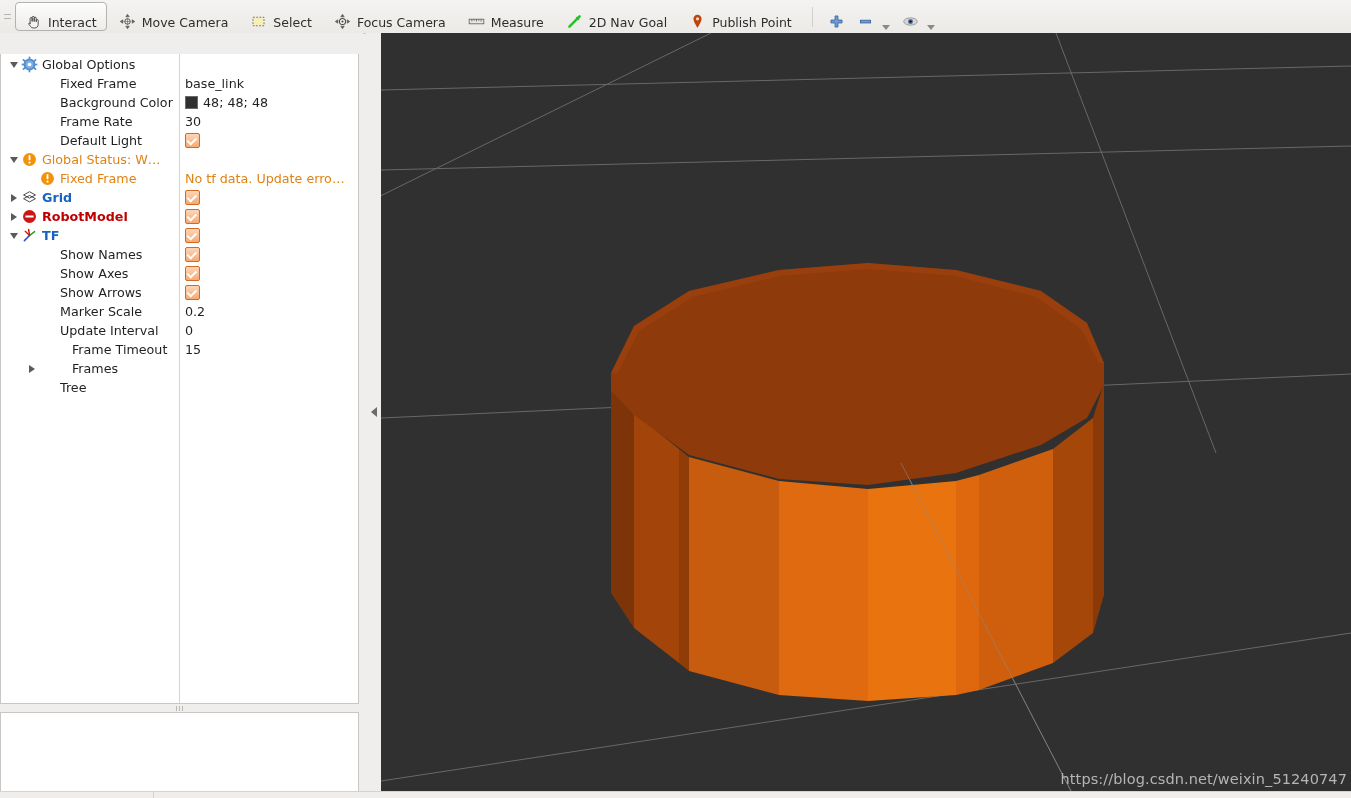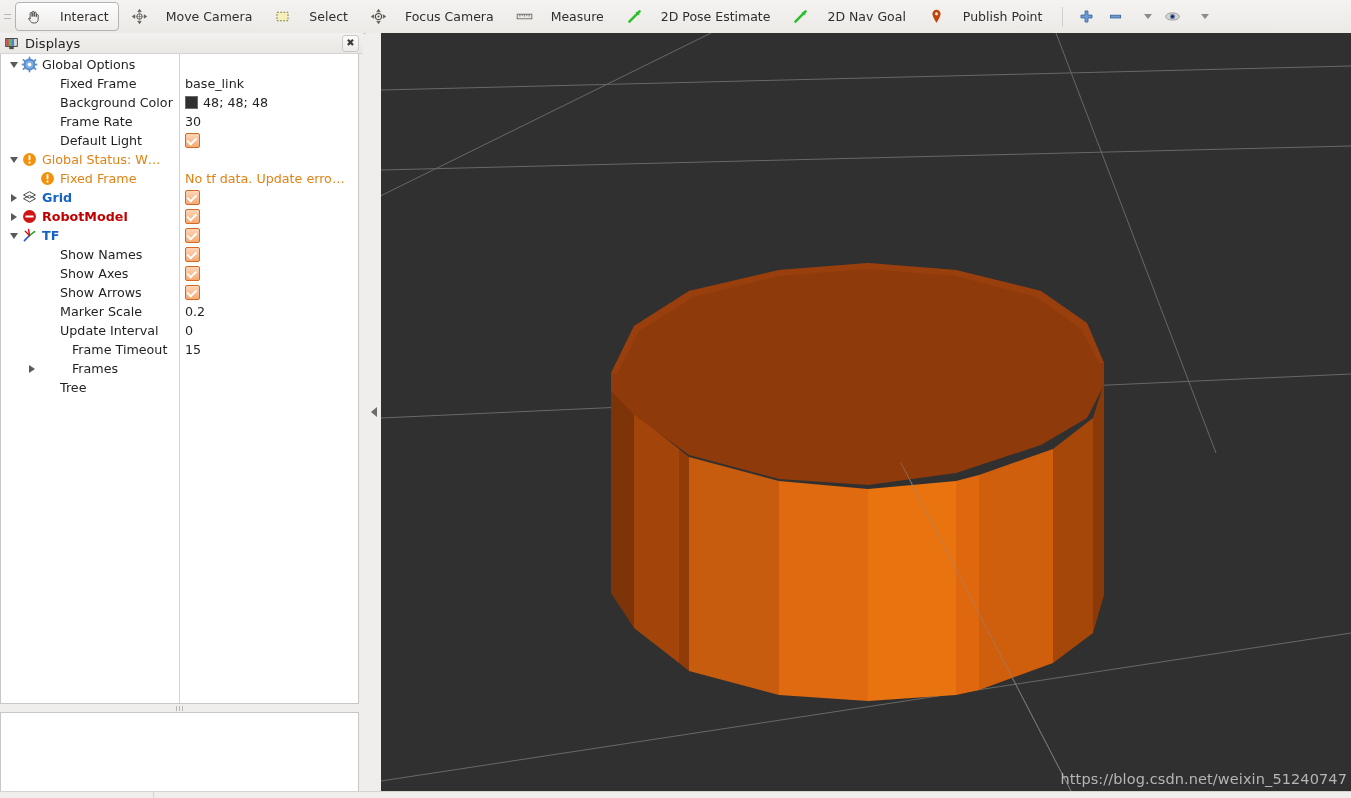--- a/index.html
+++ b/index.html
@@ -18,21 +18,21 @@
     background: linear-gradient(#f4f3f1, #eceae7);
     border-bottom: 1px solid #cfcdc9;
     display: flex; align-items: center;
   }
   .tb-grip {
     width: 14px; height: 33px; display: flex; flex-direction: column;
     align-items: center; justify-content: center; gap: 3px; flex: 0 0 auto;
   }
   .tb-grip i { display:block; width: 7px; height: 1px; background: #b7b5b1; }
   .tb-btn {
-    display: flex; align-items: center; gap: 18px;
+    display: flex; align-items: flex-end; gap: 6px;
     height: 27px; padding: 0 9px; margin: 0 1px;
     font-size: 12.5px; color: #2e2e2e; white-space: nowrap;
     border: 1px solid transparent; border-radius: 4px;
     cursor: pointer; background: transparent; flex: 0 0 auto;
   }
   .tb-btn.checked {
     background: linear-gradient(#fdfdfd,#eeecea);
     border: 1px solid #b4b2ae;
     box-shadow: 0 1px 0 rgba(255,255,255,.8) inset;
   }
@@ -222,27 +222,20 @@
     </div>
 
     <div class="tb-btn">
       <svg class="tb-ico" viewBox="0 0 22 20">
         <rect x="1.5" y="7" width="19" height="6" fill="#e9e7e2" stroke="#5a5854" stroke-width="1"></rect>
         <path d="M5 7v3M8 7v2.2M11 7v3M14 7v2.2M17 7v3" stroke="#5a5854" stroke-width="1"></path>
       </svg>
       <span>Measure</span>
     </div>
 
-    <div class="tb-btn">
-      <svg class="tb-ico" viewBox="0 0 20 20">
-        <path d="M4 16 L16 4" stroke="#2bbf2b" stroke-width="3" stroke-linecap="round"></path>
-        <path d="M16 4 L11.2 4.6 L15.4 8.8 Z" fill="#2bbf2b"></path>
-      </svg>
-      <span>2D Pose Estimate</span>
-    </div>
 
     <div class="tb-btn">
       <svg class="tb-ico" viewBox="0 0 20 20">
         <path d="M4 16 L16 4" stroke="#2bbf2b" stroke-width="3" stroke-linecap="round"></path>
         <path d="M16 4 L11.2 4.6 L15.4 8.8 Z" fill="#2bbf2b"></path>
       </svg>
       <span>2D Nav Goal</span>
     </div>
 
     <div class="tb-btn">
@@ -273,33 +266,20 @@
         <ellipse cx="10" cy="10" rx="8" ry="4.3" fill="#d8d5d0" stroke="#8d8a86" stroke-width=".9"></ellipse>
         <circle cx="10" cy="10" r="3" fill="#5b82bc"></circle>
         <circle cx="10" cy="10" r="1.5" fill="#17171a"></circle>
       </svg>
       <span class="tb-arrow"></span>
     </div>
   </div>
 
   <div id="leftdock">
 
-    <div id="panel-header">
-      <svg width="15" height="15" viewBox="0 0 20 20">
-        <rect x="1.5" y="2.5" width="17" height="12" rx="1" fill="#4e4c49"></rect>
-        <rect x="3" y="4" width="14" height="9" fill="#b9b9b9"></rect>
-        <rect x="3" y="4" width="3.5" height="9" fill="#cf4c4c"></rect>
-        <rect x="6.5" y="4" width="3.5" height="9" fill="#5ab65a"></rect>
-        <rect x="10" y="4" width="3.5" height="9" fill="#4f7fcf"></rect>
-        <rect x="13.5" y="4" width="3.5" height="9" fill="#d8d8d8"></rect>
-        <rect x="7" y="14.5" width="6" height="3" fill="#4e4c49"></rect>
-      </svg>
-      <span class="ph-title">Displays</span>
-      <div class="close-btn">✖</div>
-    </div>
 
     <div id="tree">
       <div id="col-divider"></div>
       <div id="tree-rows">
           <div class="row" style="top: 1px;">
             <span style="flex: 0 0 auto; width: 6px; height: 19px;"></span>
             <span class="twisty open"></span>
             <svg class="ricon" viewBox="0 0 20 20">
               <circle cx="10" cy="10" r="7" fill="#5b8ecb"></circle>
               <circle cx="10" cy="10" r="4.6" fill="#7fb0e4"></circle>

